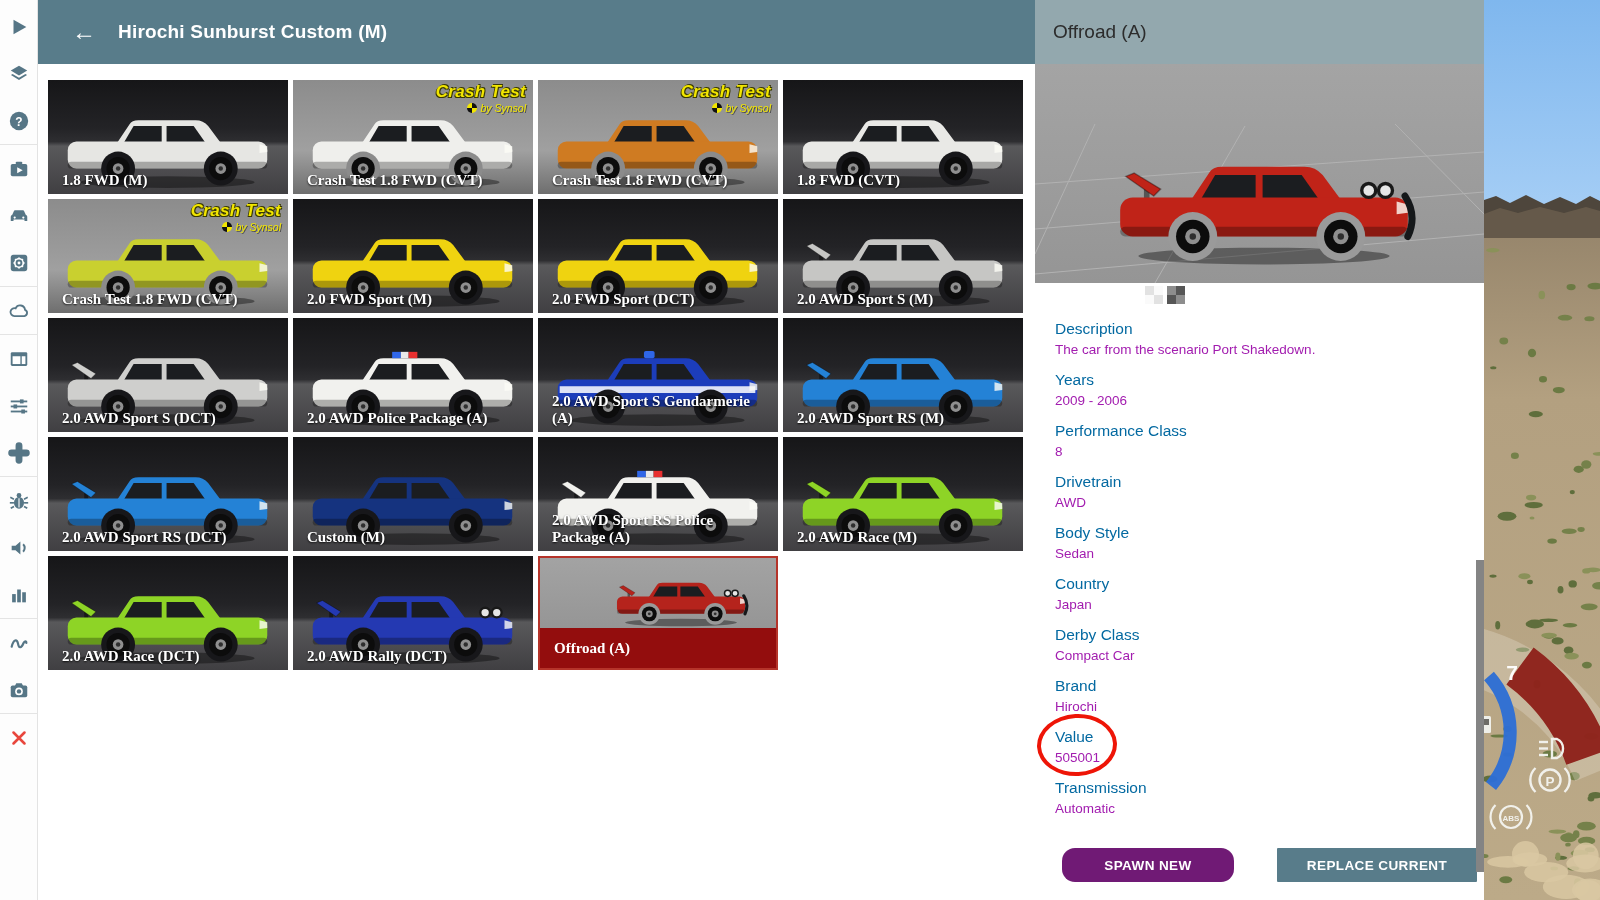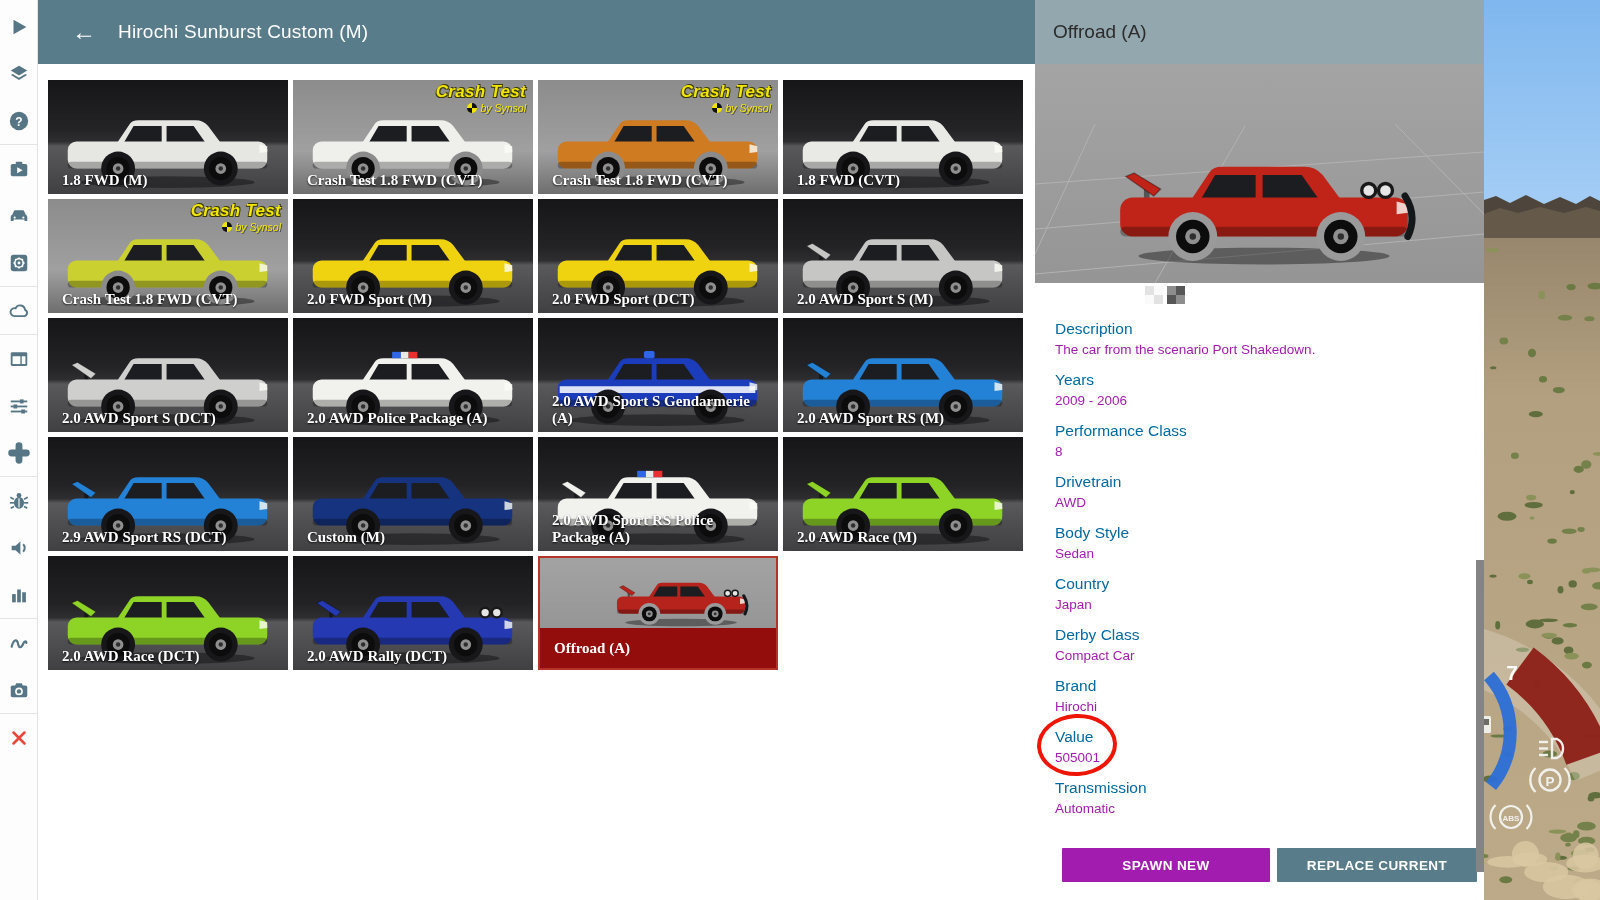--- a/index.html
+++ b/index.html
@@ -12,21 +12,21 @@
              border-right:1px solid #e3e3e3; display:flex; flex-direction:column; align-items:center; padding-top:3px; z-index:30; }
   .side-item { width:38px; height:47px; display:flex; align-items:center; justify-content:center; cursor:pointer; }
   .side-item svg { width:22px; height:22px; display:block; }
   .side-div { width:38px; height:1px; background:#e4e4e4; flex:none; }
 
   
   .main { position:absolute; left:38px; top:0; width:997px; height:900px; background:#fff; }
   .main-header { position:absolute; left:0; top:0; width:100%; height:64px; background:#587c8a;
                  display:flex; align-items:center; color:#fff; }
   .back { font-size:24px; margin-left:34px; cursor:pointer; line-height:1; }
-  .page-title { font-size:19px; font-weight:normal; margin-left:22px; letter-spacing:.2px; }
+  .page-title { font-size:19px; font-weight:bold; margin-left:22px; letter-spacing:.2px; }
 
   .grid { position:absolute; left:10px; top:80px; width:980px;
           display:grid; grid-template-columns:repeat(4,240px); grid-auto-rows:114px; gap:5px; }
   .cell { position:relative; overflow:hidden; cursor:pointer;
           background:linear-gradient(180deg,#161618 0%,#232326 42%,#2e2e31 54%,#59595b 58%,#403f42 100%); }
   .cell.light { background:linear-gradient(180deg,#8c8c8c 0%,#9b9b9b 48%,#a0a0a0 62%,#6e6e6e 100%); }
   .cell.sel { background:linear-gradient(180deg,#a3a3a3 0%,#949494 70%,#8e8e8e 100%); border:2px solid #b5342a; }
   .cell .car { position:absolute; left:12px; bottom:3px; width:215px; height:auto; }
   .cell.sel .car { width:138px; left:auto; right:26px; bottom:40px; }
   .lbl { position:absolute; left:14px; bottom:5px; right:8px; color:#fff; font-size:15px; font-weight:bold;
@@ -55,21 +55,21 @@
   .swatch.s2 { background:conic-gradient(#565656 0 90deg,#8d8d8d 90deg 180deg,#565656 180deg 270deg,#8d8d8d 270deg); }
   .specs { position:absolute; left:20px; top:318px; width:400px; }
   .spec { margin-bottom:9px; }
   .spec .s-label { font-size:15.5px; color:#0369a1; line-height:22px; }
   .spec .s-value { font-size:13.5px; color:#a21caf; line-height:20px; }
   .value-circle { position:absolute; left:2px; top:714px; width:80px; height:62px; border:4px solid #ee1507;
                   border-radius:50%; transform:rotate(-3deg); pointer-events:none; }
   .btn-row { position:absolute; left:0; top:848px; width:449px; height:34px; }
   .btn { position:absolute; height:34px; border:none; color:#fff; font-size:13.5px; font-weight:bold;
          letter-spacing:.4px; cursor:pointer; font-family:"Liberation Sans",sans-serif; border-radius:1px; }
-  .btn.spawn { left:27px; width:208px; background:#a21caf; }
+  .btn.spawn { left:27px; width:172px; background:#701a75;border-radius:13px; }
   .btn.replace { left:242px; width:200px; background:#587c8a; }
   .scroll-thumb { position:absolute; right:0; top:560px; width:8px; height:312px; background:#848484; cursor:pointer; }
 
   
   .game-strip { position:absolute; left:1484px; top:0; width:116px; height:900px; overflow:hidden; z-index:10; }
   .game-strip svg { position:absolute; left:0; top:0; }
   .hud-num { font-family:"Liberation Sans",sans-serif; font-weight:bold; }
 </style>
 </head>
 <body>
@@ -487,21 +487,21 @@
             <circle cx="60" cy="77" r="17.5" fill="#17171a"></circle>
             <circle cx="60" cy="77" r="12" fill="#0c0c0c"></circle>
             <circle cx="60" cy="77" r="5.5" fill="#8f8f8f"></circle>
             <circle cx="60" cy="77" r="2.3" fill="#2e2e2e"></circle>
             <circle cx="166" cy="77" r="17.5" fill="#17171a"></circle>
             <circle cx="166" cy="77" r="12" fill="#0c0c0c"></circle>
             <circle cx="166" cy="77" r="5.5" fill="#8f8f8f"></circle>
             <circle cx="166" cy="77" r="2.3" fill="#2e2e2e"></circle>
             <path d="M206,52 L214,54 L214,60 L206,61 Z" fill="rgba(252,252,246,0.8)"></path>
           </svg>
-          <div class="lbl">2.9 AWD Sport RS (DCT)</div>
+          <div class="lbl">2.0 AWD Sport RS (DCT)</div>
         </div>
         <div class="cell">
           <svg class="car" viewBox="0 0 222 100">
             <ellipse cx="111" cy="91" rx="90" ry="6" fill="rgba(0,0,0,0.38)"></ellipse>
             <path d="M58,52 L72,31 Q74,27 81,27 L140,27 Q148,27 153,33 L167,52 Z" fill="#15337f"></path>
             <path d="M66,50 L76,33 L105,33 L105,50 Z" fill="#1b1d20"></path>
             <path d="M110,33 L138,33 L150,50 L110,50 Z" fill="#1b1d20"></path>
             <rect x="8" y="49" width="206" height="28" rx="9" fill="#15337f"></rect>
             <rect x="8" y="70" width="206" height="7" rx="3.5" fill="rgba(0,0,0,0.28)"></rect>
             <circle cx="60" cy="77" r="17.5" fill="#17171a"></circle>

